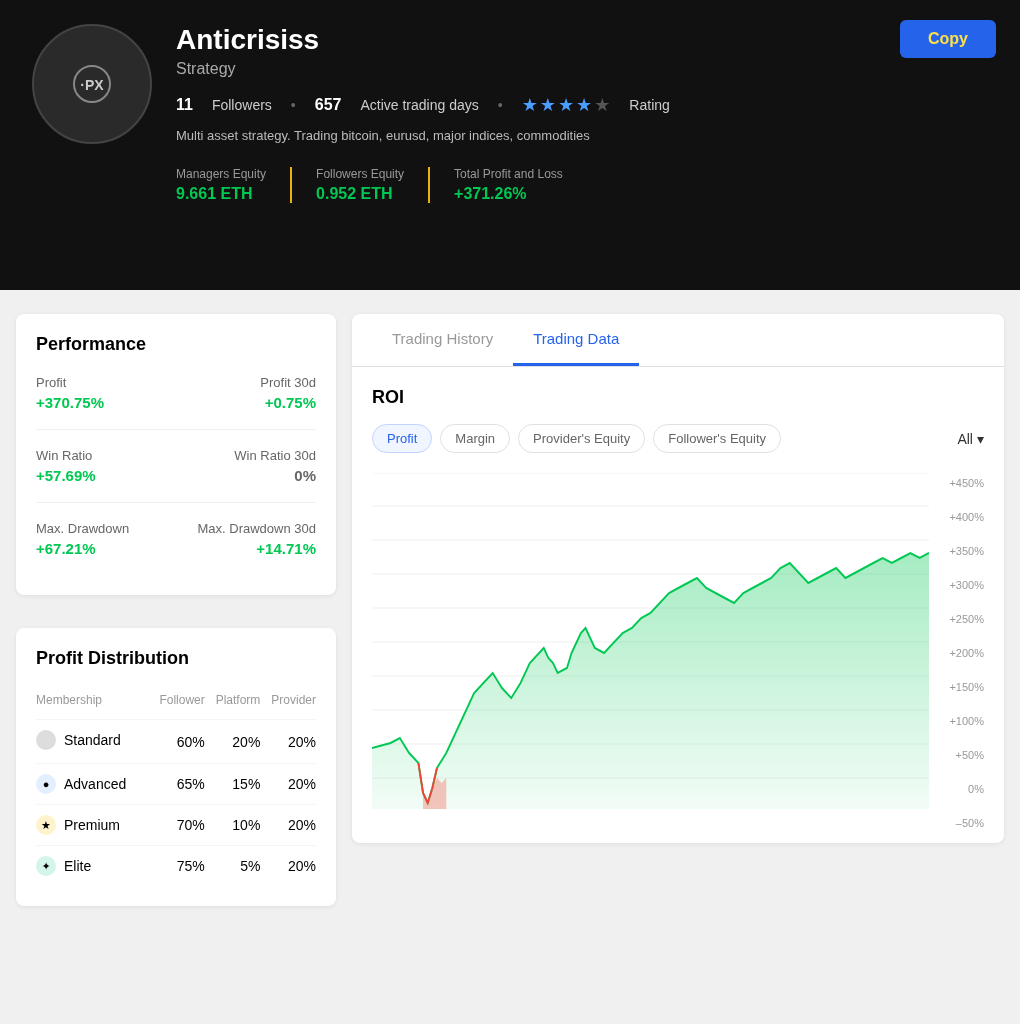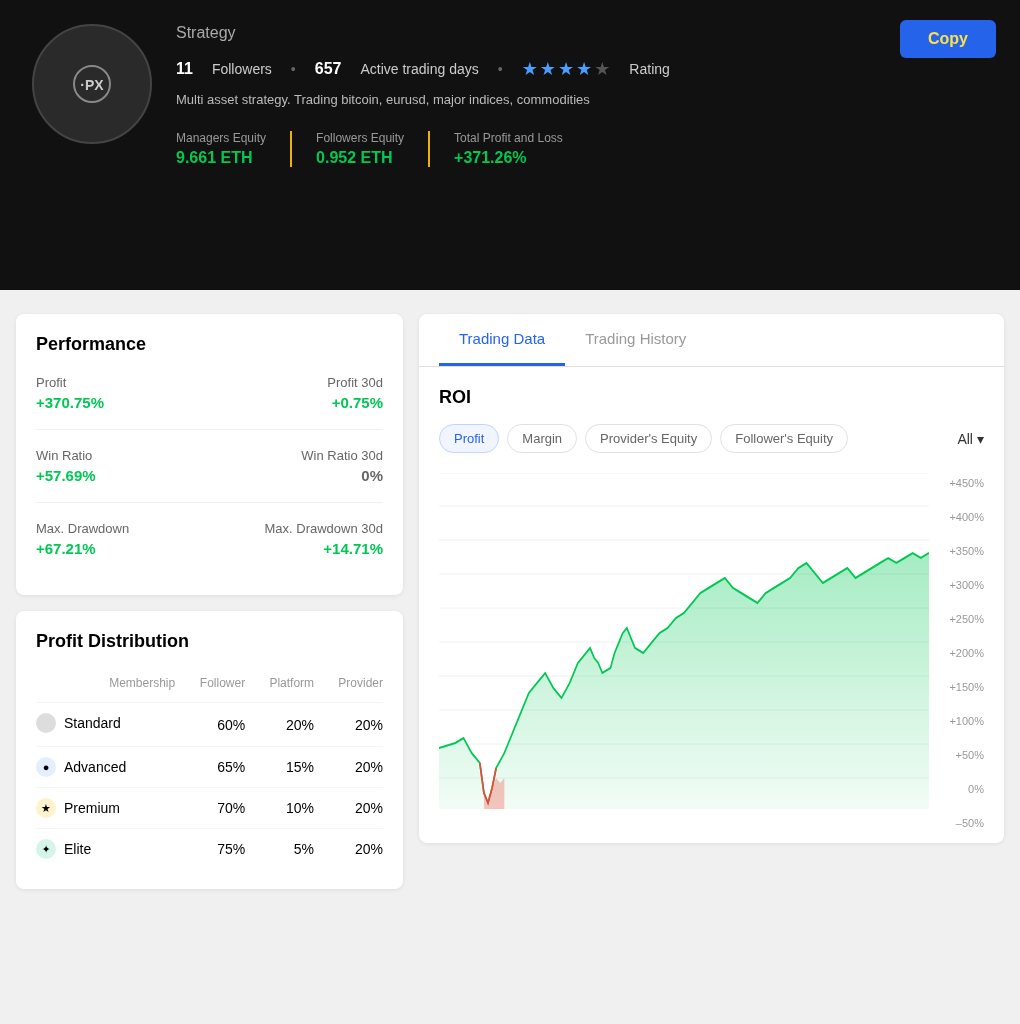--- a/index.html
+++ b/index.html
@@ -51,42 +51,42 @@
 
     
     .main-content {
       padding: 24px 16px;
       display: flex;
       gap: 16px;
       align-items: flex-start;
     }
 
     
-    .left-panel { width: 387px; flex-shrink: 0; display: flex; flex-direction: column; gap: 16px; }
+    .left-panel { width: 320px; flex-shrink: 0; display: flex; flex-direction: column; gap: 33px; }
 
     .card {
       background: #fff;
       border-radius: 8px;
       padding: 20px;
       box-shadow: 0 1px 4px rgba(0,0,0,0.08);
     }
     .card-title { font-size: 18px; font-weight: 700; margin-bottom: 20px; }
 
     .perf-row { display: flex; justify-content: space-between; margin-bottom: 18px; }
     .perf-item { }
     .perf-item-label { font-size: 13px; color: #666; margin-bottom: 4px; }
     .perf-item-value { font-size: 15px; font-weight: 600; color: #00c853; }
     .perf-item-value.gray { color: #666; }
     .perf-item-value.green { color: #00c853; }
     .perf-divider { border: none; border-top: 1px solid #f0f0f0; margin-bottom: 18px; }
     .perf-item.right { text-align: right; }
 
     
     .dist-table { width: 100%; border-collapse: collapse; }
-    .dist-table th { font-size: 12px; color: #999; font-weight: 400; text-align: right; padding: 4px 0 12px; }
+    .dist-table th { font-size: 12px; color: #999; font-weight: 400; text-align: left; padding: 4px 0 12px; }
     .dist-table th.right { text-align: right; }
     .dist-table td { font-size: 14px; padding: 10px 0; border-top: 1px solid #f5f5f5; }
     .dist-table td.right { text-align: right; }
     .membership-icon { display: inline-flex; align-items: center; gap: 8px; }
     .icon-circle { width: 20px; height: 20px; border-radius: 50%; background: #ddd; display: inline-flex; align-items: center; justify-content: center; font-size: 11px; }
     .icon-circle.blue { background: #e3eeff; }
     .icon-circle.yellow { background: #fff3cd; }
     .icon-circle.green-c { background: #d4f5e9; }
 
     
@@ -132,20 +132,21 @@
 <body>
 
 <div class="header">
   <div class="avatar-circle">
     <svg viewBox="0 0 70 40" fill="none" xmlns="http://www.w3.org/2000/svg">
       <circle cx="35" cy="20" r="18" stroke="#888" stroke-width="2" fill="none"></circle>
       <text x="35" y="26" text-anchor="middle" font-size="14" fill="#ccc" font-weight="bold">·PX</text>
     </svg>
   </div>
   <div class="header-info">
+    <div class="header-title">Anticrisiss</div>
     <div class="header-subtitle">Strategy</div>
     <div class="header-meta">
       <span class="bold">11</span>
       <span>Followers</span>
       <span class="dot">•</span>
       <span class="bold">657</span>
       <span>Active trading days</span>
       <span class="dot">•</span>
       <div class="stars">
         <span class="star filled">★</span>
@@ -274,22 +275,22 @@
     <td class="right">5%</td>
     <td class="right">20%</td>
   </tr>
           </tbody>
       </table>
     </div>
   </div>
 
   <div class="right-panel">
     <div class="tabs-bar">
+      <div class="tab">Trading History</div>
       <div class="tab active">Trading Data</div>
-      <div class="tab">Trading History</div>
     </div>
 
     <div class="chart-area">
       <div class="roi-title">ROI</div>
 
       <div class="chart-filters">
         <button class="filter-btn active">Profit</button>
         <button class="filter-btn">Margin</button>
         <button class="filter-btn">Provider's Equity</button>
         <button class="filter-btn">Follower's Equity</button>

